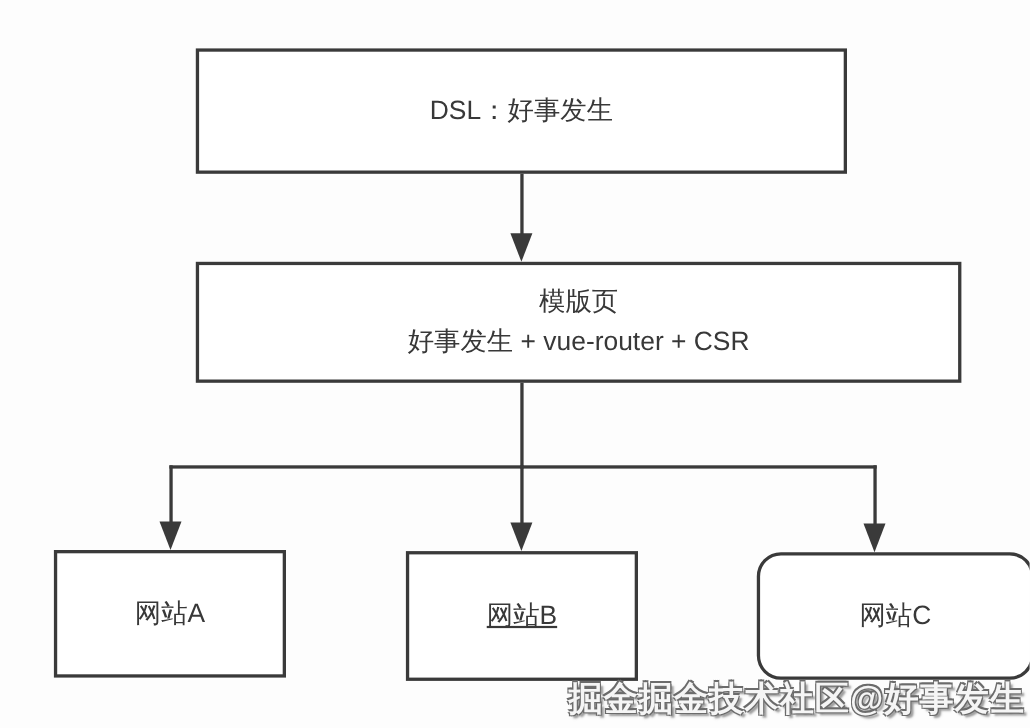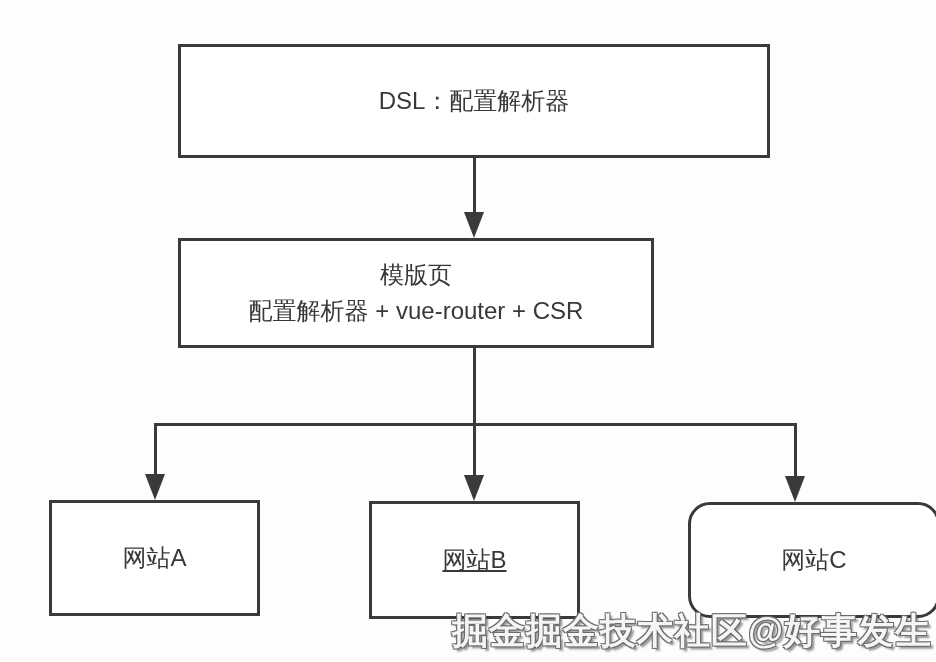--- a/index.html
+++ b/index.html
@@ -28,21 +28,21 @@
     display:flex;
     flex-direction:column;
     align-items:center;
     justify-content:center;
     color:var(--text);
     font-size:24px;
     text-align:center;
     line-height:1.5;
   }
   .node-dsl      {left:178px; top:44px;  width:592px; height:114px;}
-  .node-template {left:178px; top:238px; width:476px; height:110px;}
+  .node-template {left:178px; top:238px; width:696px; height:110px;}
   .node-siteA    {left:49px;  top:500px; width:211px; height:116px;}
   .node-siteB    {left:369px; top:501px; width:211px; height:118px;text-decoration:underline;}
   .node-siteC    {left:688px; top:502px; width:252px; height:116px;border-radius:22px;}
   .vline{
     position:absolute;
     width:3px;
     background:var(--line);
   }
   .hline{
     position:absolute;
@@ -63,45 +63,45 @@
   .v-dropA        {left:153.5px; top:423px; height:53px;}
   .ah-siteA       {left:145px;   top:474px;}
   .v-dropB        {left:472.5px; top:423px; height:54px;}
   .ah-siteB       {left:464px;   top:475px;}
   .v-dropC        {left:793.5px; top:423px; height:55px;}
   .ah-siteC       {left:785px;   top:476px;}
   .watermark{
     position:absolute;
     right:4px;
     bottom:6px;
-    font-size:36px;
+    font-size:31px;
     font-weight:bold;
     letter-spacing:1px;
     color:#f5f5f5;
     text-shadow:
       -1px -1px 0 #6b6b6b,
        1px -1px 0 #6b6b6b,
       -1px  1px 0 #6b6b6b,
        1px  1px 0 #6b6b6b,
        3px  3px 2px rgba(70,70,70,0.55);
     white-space:nowrap;
   }
 </style>
 </head>
 <body>
 
 <div class="canvas">
 
   <div class="node node-dsl">
-    <span>DSL：配置解析器</span>
+    <span>DSL：好事发生</span>
   </div>
 
   <div class="node node-template">
     <span>模版页</span>
-    <span>配置解析器 + vue-router + CSR</span>
+    <span>好事发生 + vue-router + CSR</span>
   </div>
 
   <div class="node node-siteA">
     <span>网站A</span>
   </div>
 
   <div class="node node-siteB">
     <span>网站B</span>
   </div>
 

